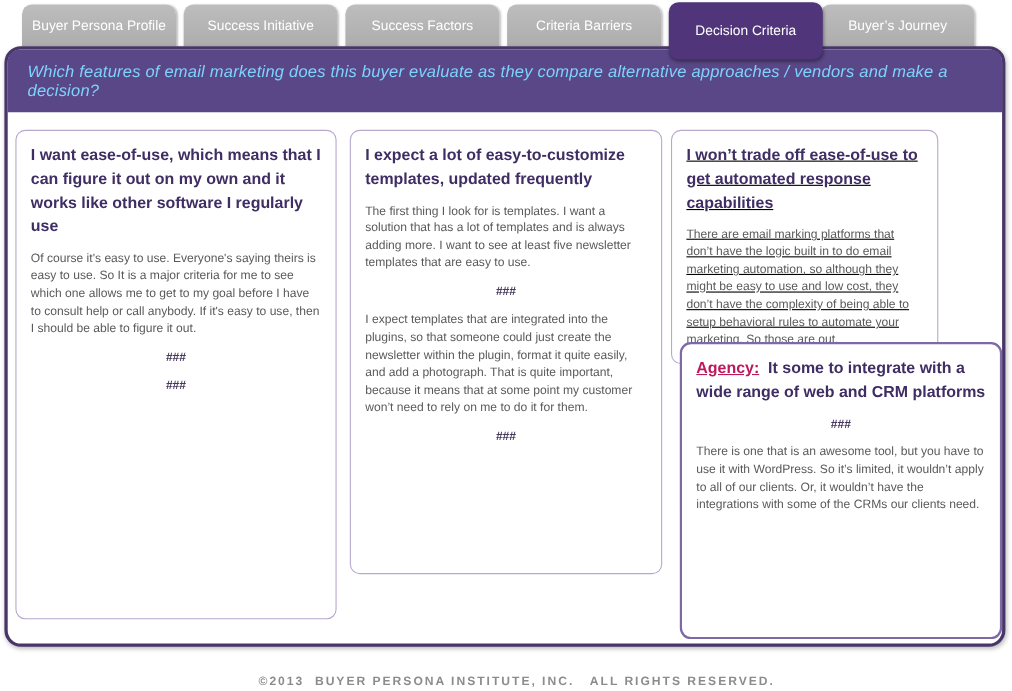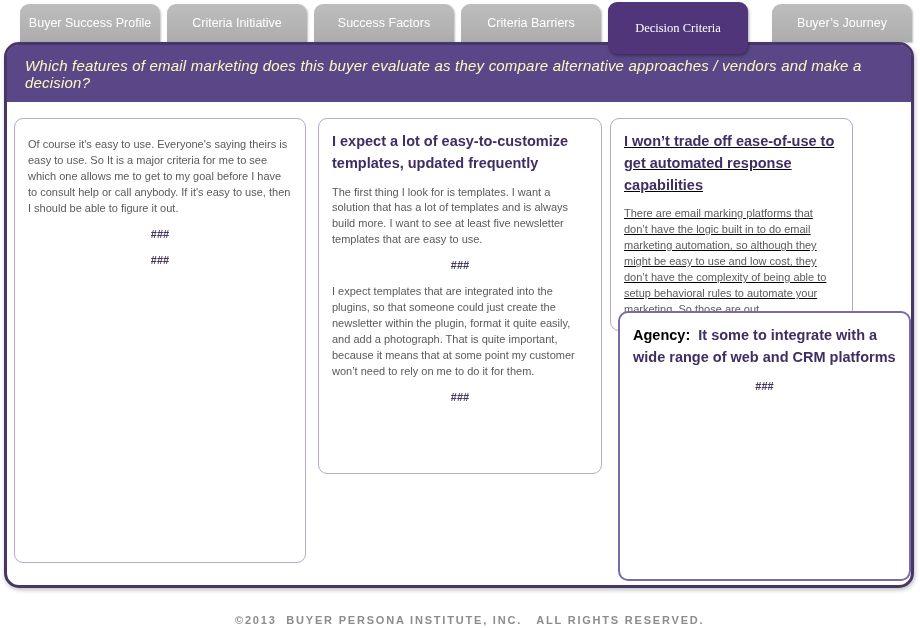--- a/index.html
+++ b/index.html
@@ -13,120 +13,121 @@
     background:linear-gradient(#bdbdbd,#adadad);
     border-radius:9px 9px 0 0;
     display:flex;align-items:center;justify-content:center;text-align:center;
     color:#ffffff;font-size:12.5px;line-height:1.2;z-index:1;
     box-shadow:1px 1px 2px rgba(0,0,0,.25);
     cursor:pointer;padding:0 8px;box-sizing:border-box;
   }
   .tab.active{
     top:2px;height:52px;background:#50357a;border-radius:9px;z-index:3;
     box-shadow:1px 2px 3px rgba(0,0,0,.35);
-    font-family:Liberation Serif, serif;
   }
   
   .panel{
     position:absolute;left:4px;top:42px;width:910px;height:546px;
     background:#ffffff;border:3px solid #483669;border-radius:15px;
     box-sizing:border-box;z-index:2;box-shadow:1px 2px 4px rgba(0,0,0,.25);
   }
   .band{
     width:100%;height:57px;background:#5a4787;
     border-radius:11px 11px 0 0;
     display:flex;align-items:center;box-sizing:border-box;padding:0 18px;
   }
   .band em{
-    color:#fef9c3;font-size:15px;letter-spacing:.2px;
+    color:#7dd3fc;font-size:15px;letter-spacing:.2px;
   }
   
   .card{
     position:absolute;background:#ffffff;border:1.5px solid #b7a8d0;
     border-radius:9px;box-sizing:border-box;padding:10px 13px;
     overflow:hidden;z-index:4;
   }
   .card-title{
     margin:2px 0 10px;color:#3f2d63;font-size:14.5px;font-weight:bold;
     line-height:1.5;
   }
   .card p{
     margin:8px 0;color:#5a5a5a;font-size:11px;line-height:1.45;
   }
   .card p.sep{
     margin:10px 0;text-align:center;color:#46375c;font-weight:bold;
   }
   #card1{left:14px;top:118px;width:292px;height:445px;}
-  #card2{left:318px;top:118px;width:284px;height:356px;}
+  #card2{left:318px;top:118px;width:284px;height:404px;}
   #card3{left:610px;top:118px;width:243px;height:213px;text-decoration:underline;}
   #card4{
     left:618px;top:311px;width:293px;height:270px;
     border:2px solid #7c69a6;border-radius:10px;z-index:5;
   }
-  .prefix{color:#000000;}
+  .prefix{color:#be185d;text-decoration:underline;}
   
   .footer{
     position:absolute;left:0;width:920px;top:602px;text-align:center;
     color:#8c8c8c;font-size:11px;font-weight:bold;letter-spacing:1.8px;
     white-space:pre;z-index:1;
   }
 </style>
 </head>
 <body>
 
 <div class="canvas">
 
   <nav>
     <div class="tab" style="left:20px">
-      <span>Buyer Success Profile</span>
+      <span>Buyer Persona Profile</span>
     </div>
     <div class="tab" style="left:167px">
-      <span>Criteria Initiative</span>
+      <span>Success Initiative</span>
     </div>
     <div class="tab" style="left:314px">
       <span>Success Factors</span>
     </div>
     <div class="tab" style="left:461px">
       <span>Criteria Barriers</span>
     </div>
     <div class="tab active" style="left:608px">
       <span>Decision Criteria</span>
     </div>
-    <div class="tab" style="left:772px">
+    <div class="tab" style="left:746px">
       <span>Buyer’s Journey</span>
     </div>
   </nav>
 
   <section class="panel">
     <header class="band">
       <em>Which features of email marketing does this buyer evaluate as they compare alternative approaches / vendors and make a decision?</em>
     </header>
   </section>
 
   <article class="card" id="card1">
+    <h2 class="card-title">I want ease-of-use, which  means that I can figure it out on my own and it works like other software I regularly use</h2>
     <p>Of course it's easy to use. Everyone's saying theirs is easy to use. So It is a major criteria for me to see which one allows me to get to my goal before I have to consult help or call anybody. If it's easy to use, then I should be able to figure it out.</p>
     <p class="sep">###</p>
     <p class="sep">###</p>
   </article>
 
   <article class="card" id="card2">
     <h2 class="card-title">I expect a lot of easy-to-customize templates, updated frequently</h2>
-    <p>The first thing I look for is templates. I want a solution that has a lot of templates and is always build more. I want to see at least five newsletter templates that are easy to use.</p>
+    <p>The first thing I look for is templates. I want a solution that has a lot of templates and is always adding more. I want to see at least five newsletter templates that are easy to use.</p>
     <p class="sep">###</p>
     <p>I expect templates that are integrated into the plugins, so that someone could just create the newsletter within the plugin, format it quite easily, and add a photograph. That is quite important, because it means that at some point my customer won’t need to rely on me to do it for them.</p>
     <p class="sep">###</p>
   </article>
 
   <article class="card" id="card3">
     <h2 class="card-title">I won’t trade off ease-of-use to get automated response capabilities</h2>
     <p>There are email marking platforms that don’t have the logic built in to do email marketing automation, so although they might be easy to use and low cost, they don’t have the complexity of being able to setup behavioral rules to automate your marketing. So those are out.</p>
   </article>
 
   <article class="card" id="card4">
     <h2 class="card-title"><span class="prefix">Agency:</span>&nbsp; <span>It some to integrate with a wide range of web and CRM platforms</span></h2>
     <p class="sep">###</p>
+    <p>There is one that is an awesome tool, but you have to use it with WordPress. So it’s limited, it wouldn’t apply to all of our clients. Or, it wouldn’t have the integrations with some of the CRMs our clients need.</p>
   </article>
 
   <footer class="footer">
     <span>©2013  BUYER PERSONA INSTITUTE, INC.   ALL RIGHTS RESERVED.</span>
   </footer>
 
 </div>
 
 </body></html>

